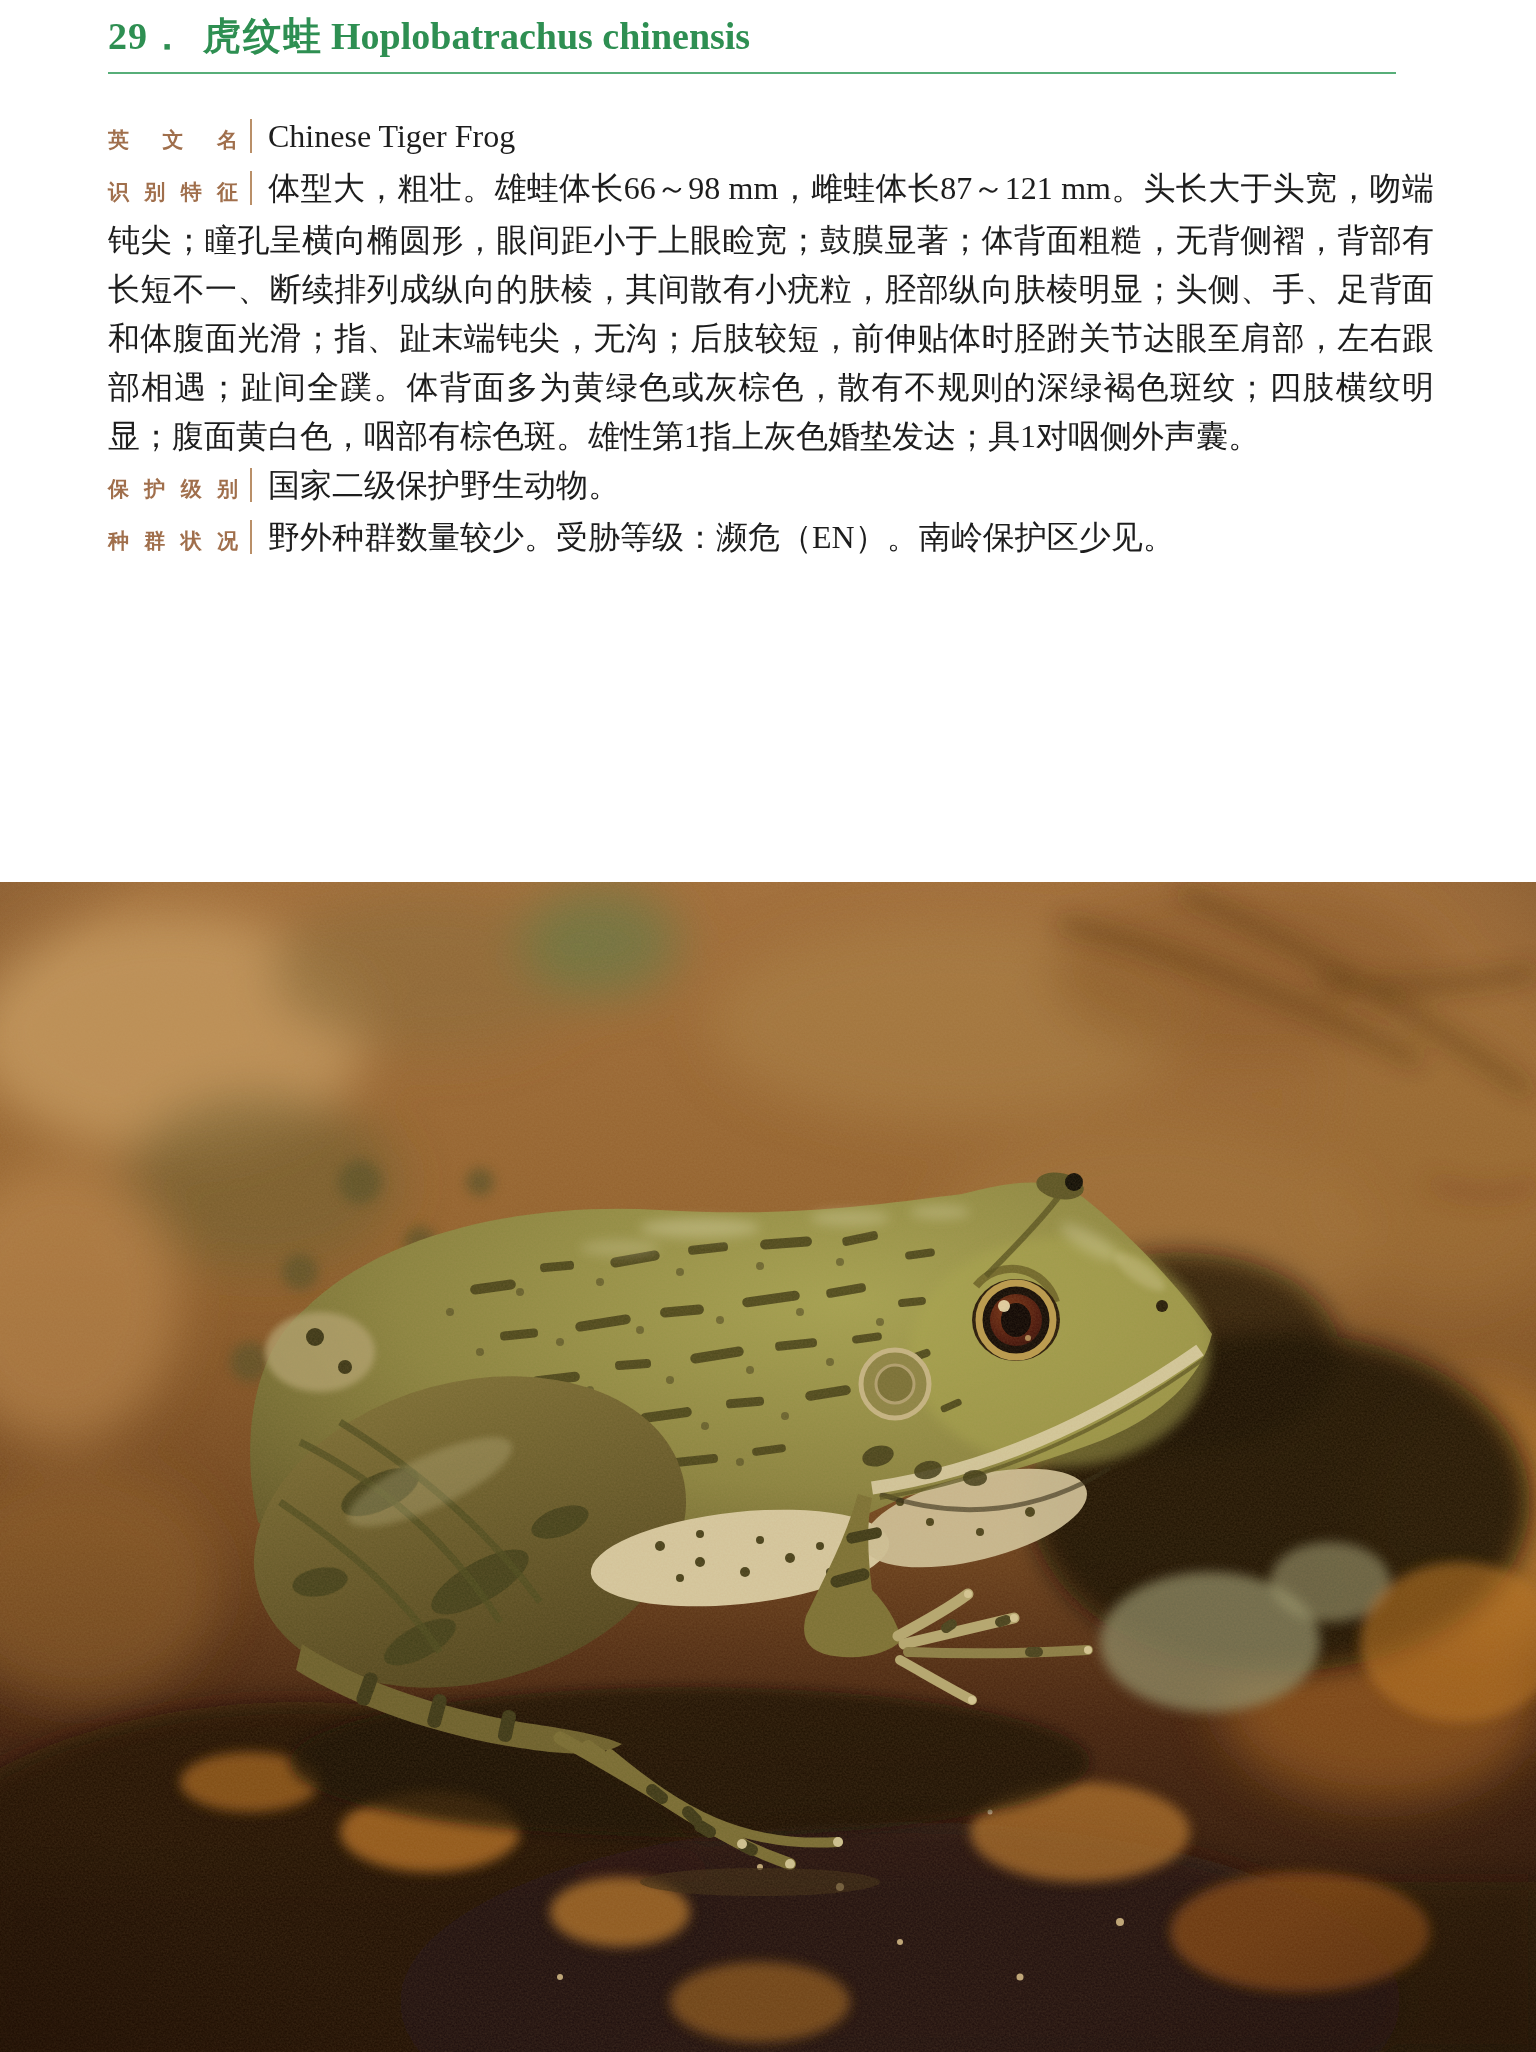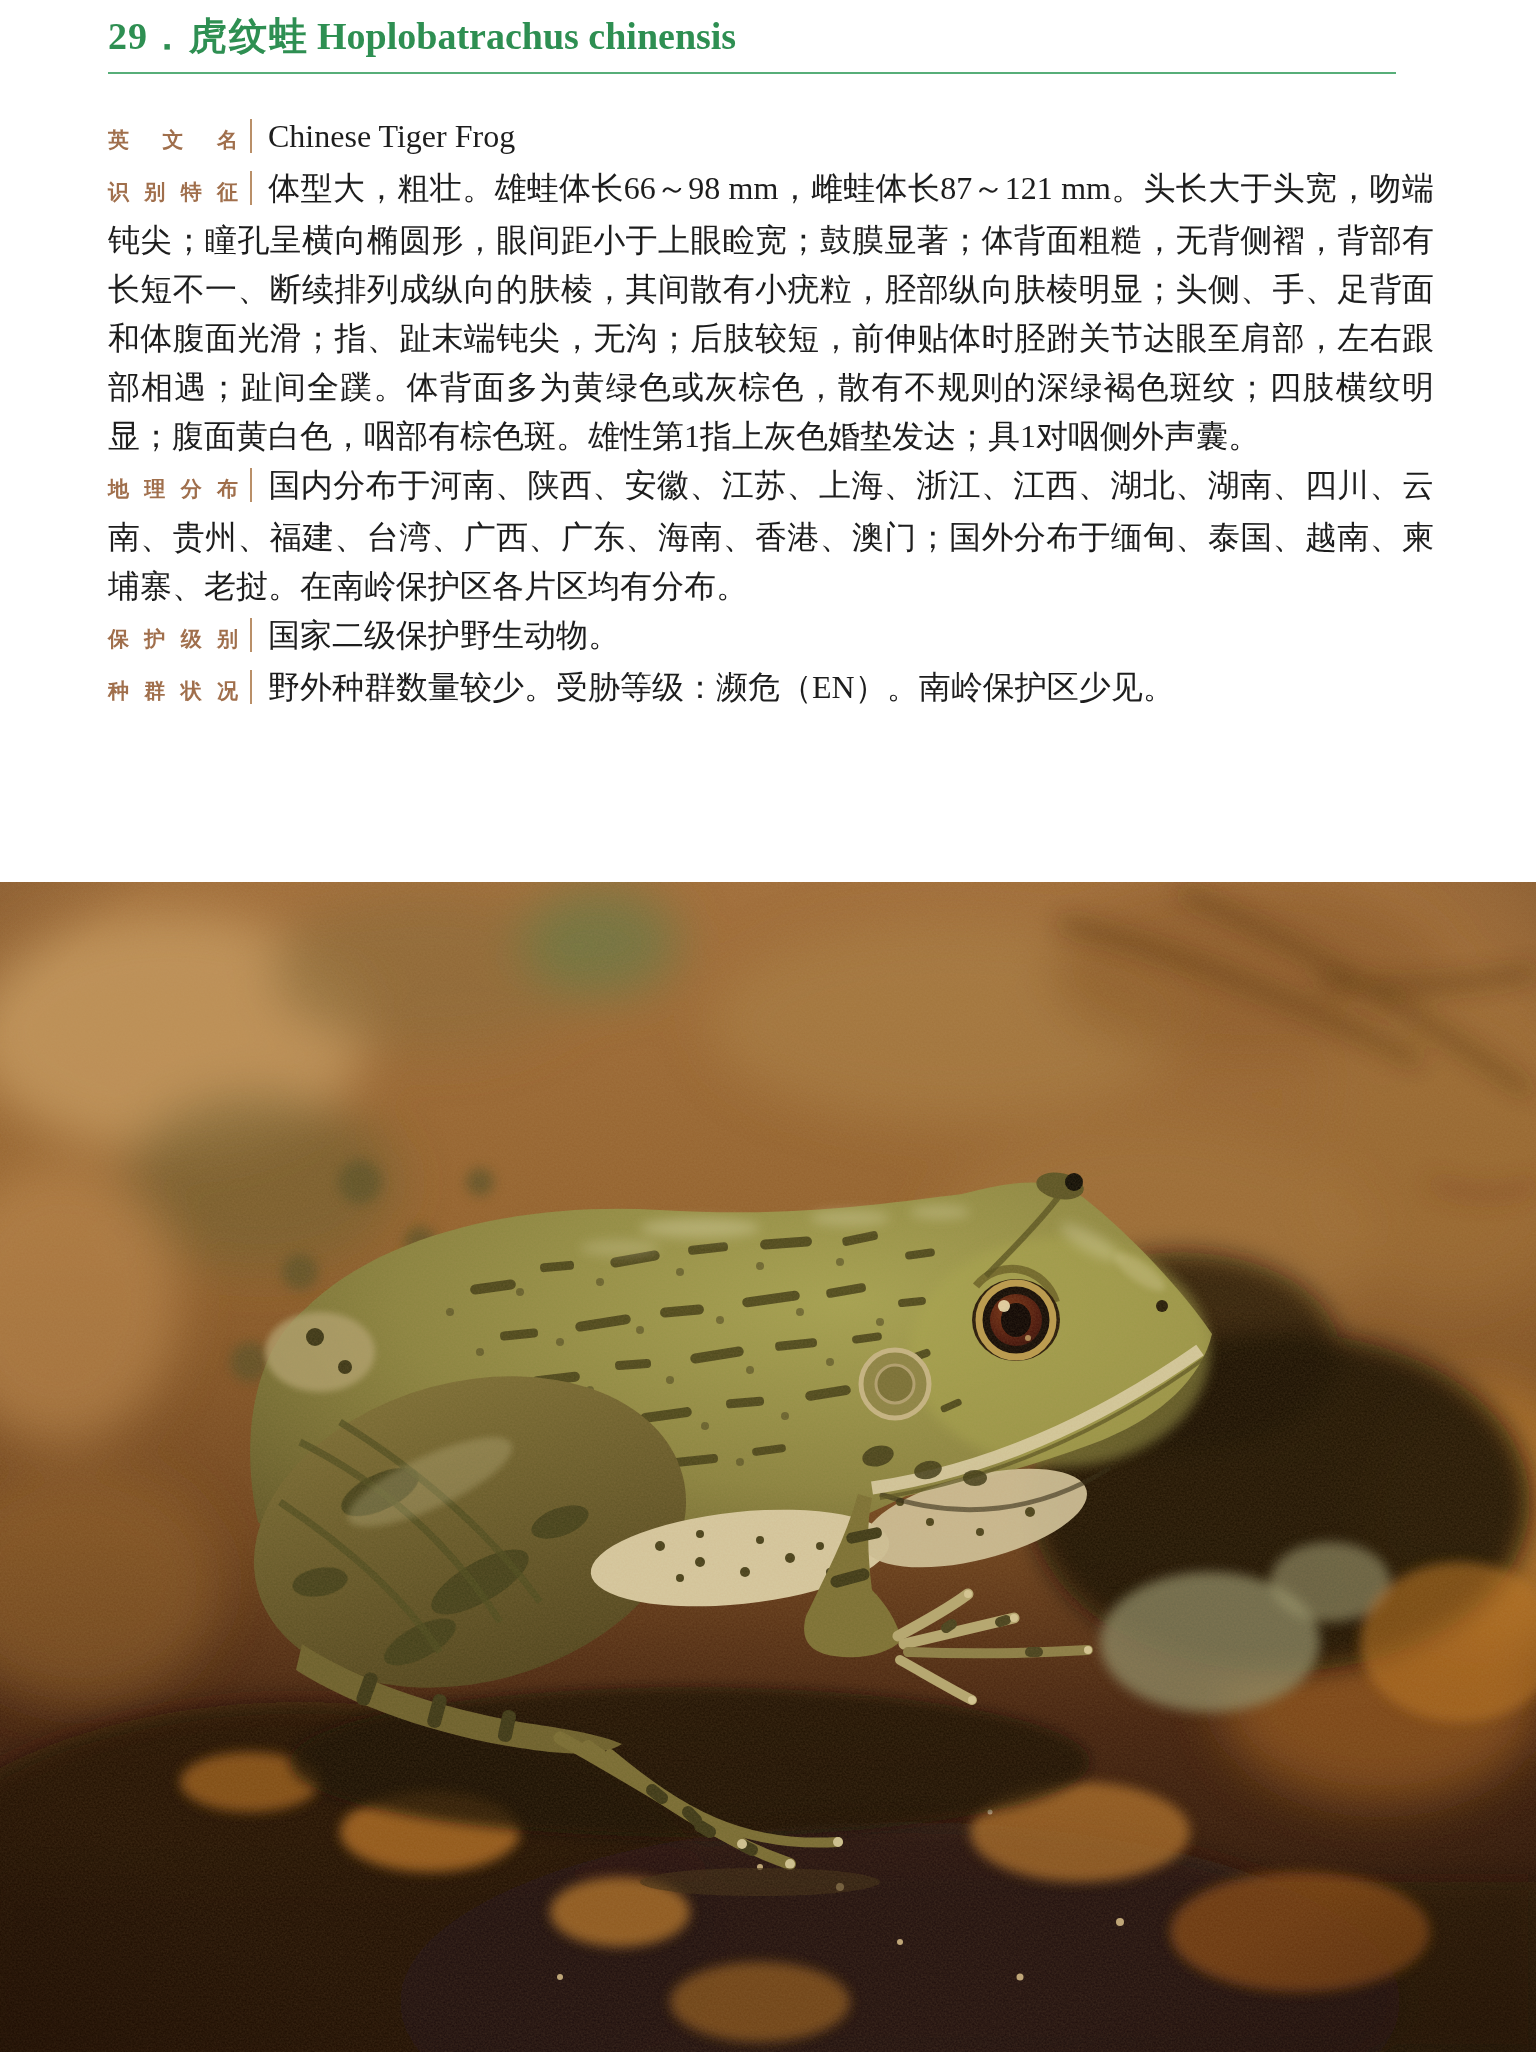--- a/index.html
+++ b/index.html
@@ -9,21 +9,21 @@
   }
   .page{position:absolute;inset:0;width:1536px;height:2052px;background:#fff;}
 
   
   .title-row{
     position:absolute;left:108px;top:14px;width:1326px;
     color:#2e8f52;font-weight:bold;font-size:38px;line-height:44px;
     white-space:nowrap;
   }
   .title-row .num{letter-spacing:1px;margin-top:11px;}
-  .title-row .cn{margin-left:2px;letter-spacing:2px;}
+  .title-row .cn{margin-left:16px;letter-spacing:2px;}
   .title-row .latin{margin-left:8px;}
   .title-rule{
     position:absolute;left:108px;top:72px;width:1288px;height:0;
     border-top:2px solid #3aa061;opacity:.85;
   }
 
   
   .text-block{
     position:absolute;left:108px;top:112px;width:1326px;
     font-size:32px;line-height:49px;color:#1d1d1d;text-align:justify;
@@ -57,23 +57,20 @@
     <span class="num">29．</span><span class="cn">虎纹蛙</span><span class="latin">Hoplobatrachus chinensis</span>
   </div>
   <div class="title-rule"></div>
 
   <div class="text-block">
     <p>
       <span class="sec-label">英文名</span><span class="sec-sep"></span><span>Chinese Tiger Frog</span>
     </p>
     <p>
       <span class="sec-label">识别特征</span><span class="sec-sep"></span><span>体型大，粗壮。雄蛙体长66～98 mm，雌蛙体长87～121 mm。头长大于头宽，吻端钝尖；瞳孔呈横向椭圆形，眼间距小于上眼睑宽；鼓膜显著；体背面粗糙，无背侧褶，背部有长短不一、断续排列成纵向的肤棱，其间散有小疣粒，胫部纵向肤棱明显；头侧、手、足背面和体腹面光滑；指、趾末端钝尖，无沟；后肢较短，前伸贴体时胫跗关节达眼至肩部，左右跟部相遇；趾间全蹼。体背面多为黄绿色或灰棕色，散有不规则的深绿褐色斑纹；四肢横纹明显；腹面黄白色，咽部有棕色斑。雄性第1指上灰色婚垫发达；具1对咽侧外声囊。</span>
-    </p>
-    <p>
-      <span class="sec-label">地理分布</span><span class="sec-sep"></span><span>国内分布于河南、陕西、安徽、江苏、上海、浙江、江西、湖北、湖南、四川、云南、贵州、福建、台湾、广西、广东、海南、香港、澳门；国外分布于缅甸、泰国、越南、柬埔寨、老挝。在南岭保护区各片区均有分布。</span>
     </p>
     <p>
       <span class="sec-label">保护级别</span><span class="sec-sep"></span><span>国家二级保护野生动物。</span>
     </p>
     <p>
       <span class="sec-label">种群状况</span><span class="sec-sep"></span><span>野外种群数量较少。受胁等级：濒危（EN）。南岭保护区少见。</span>
     </p>
   </div>
 
   <div class="photo" role="img" aria-label="虎纹蛙照片：黄绿色粗壮蛙体，背部具纵向肤棱与深色斑纹，眼大呈红褐色，蹲伏于棕红色湿润岩石上，头朝右。">

